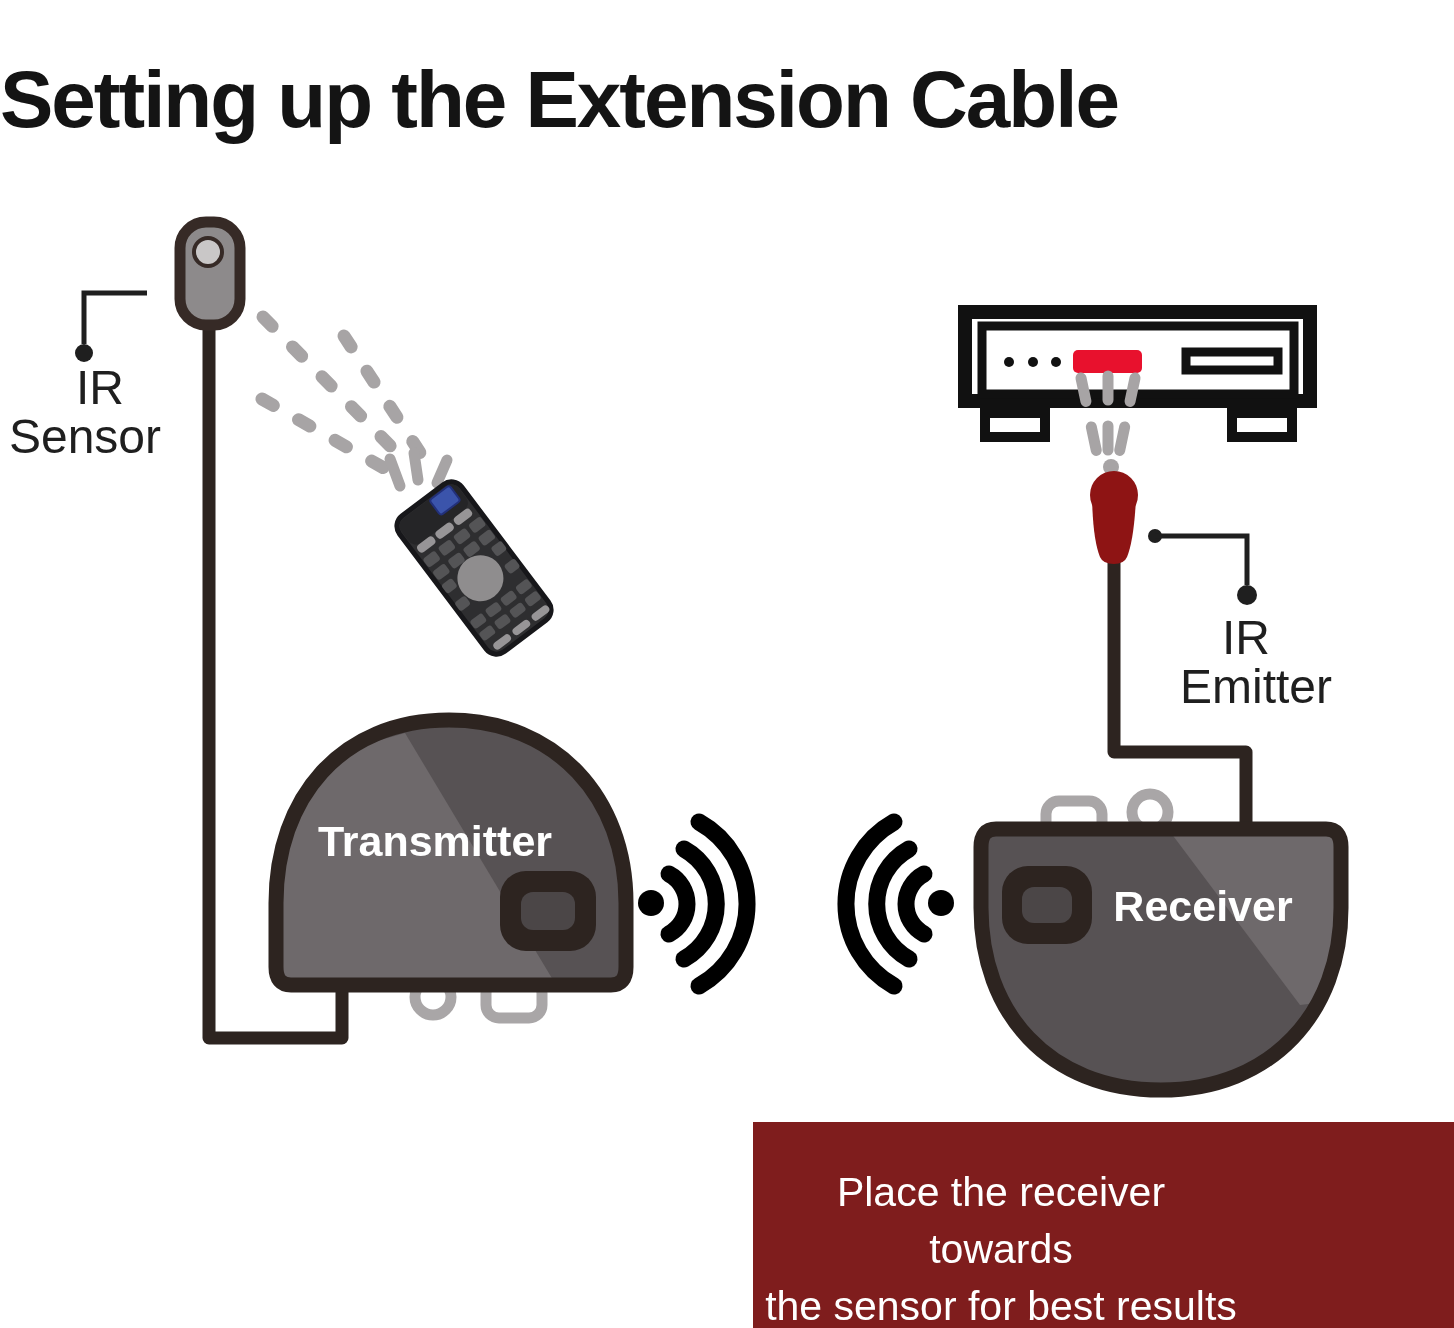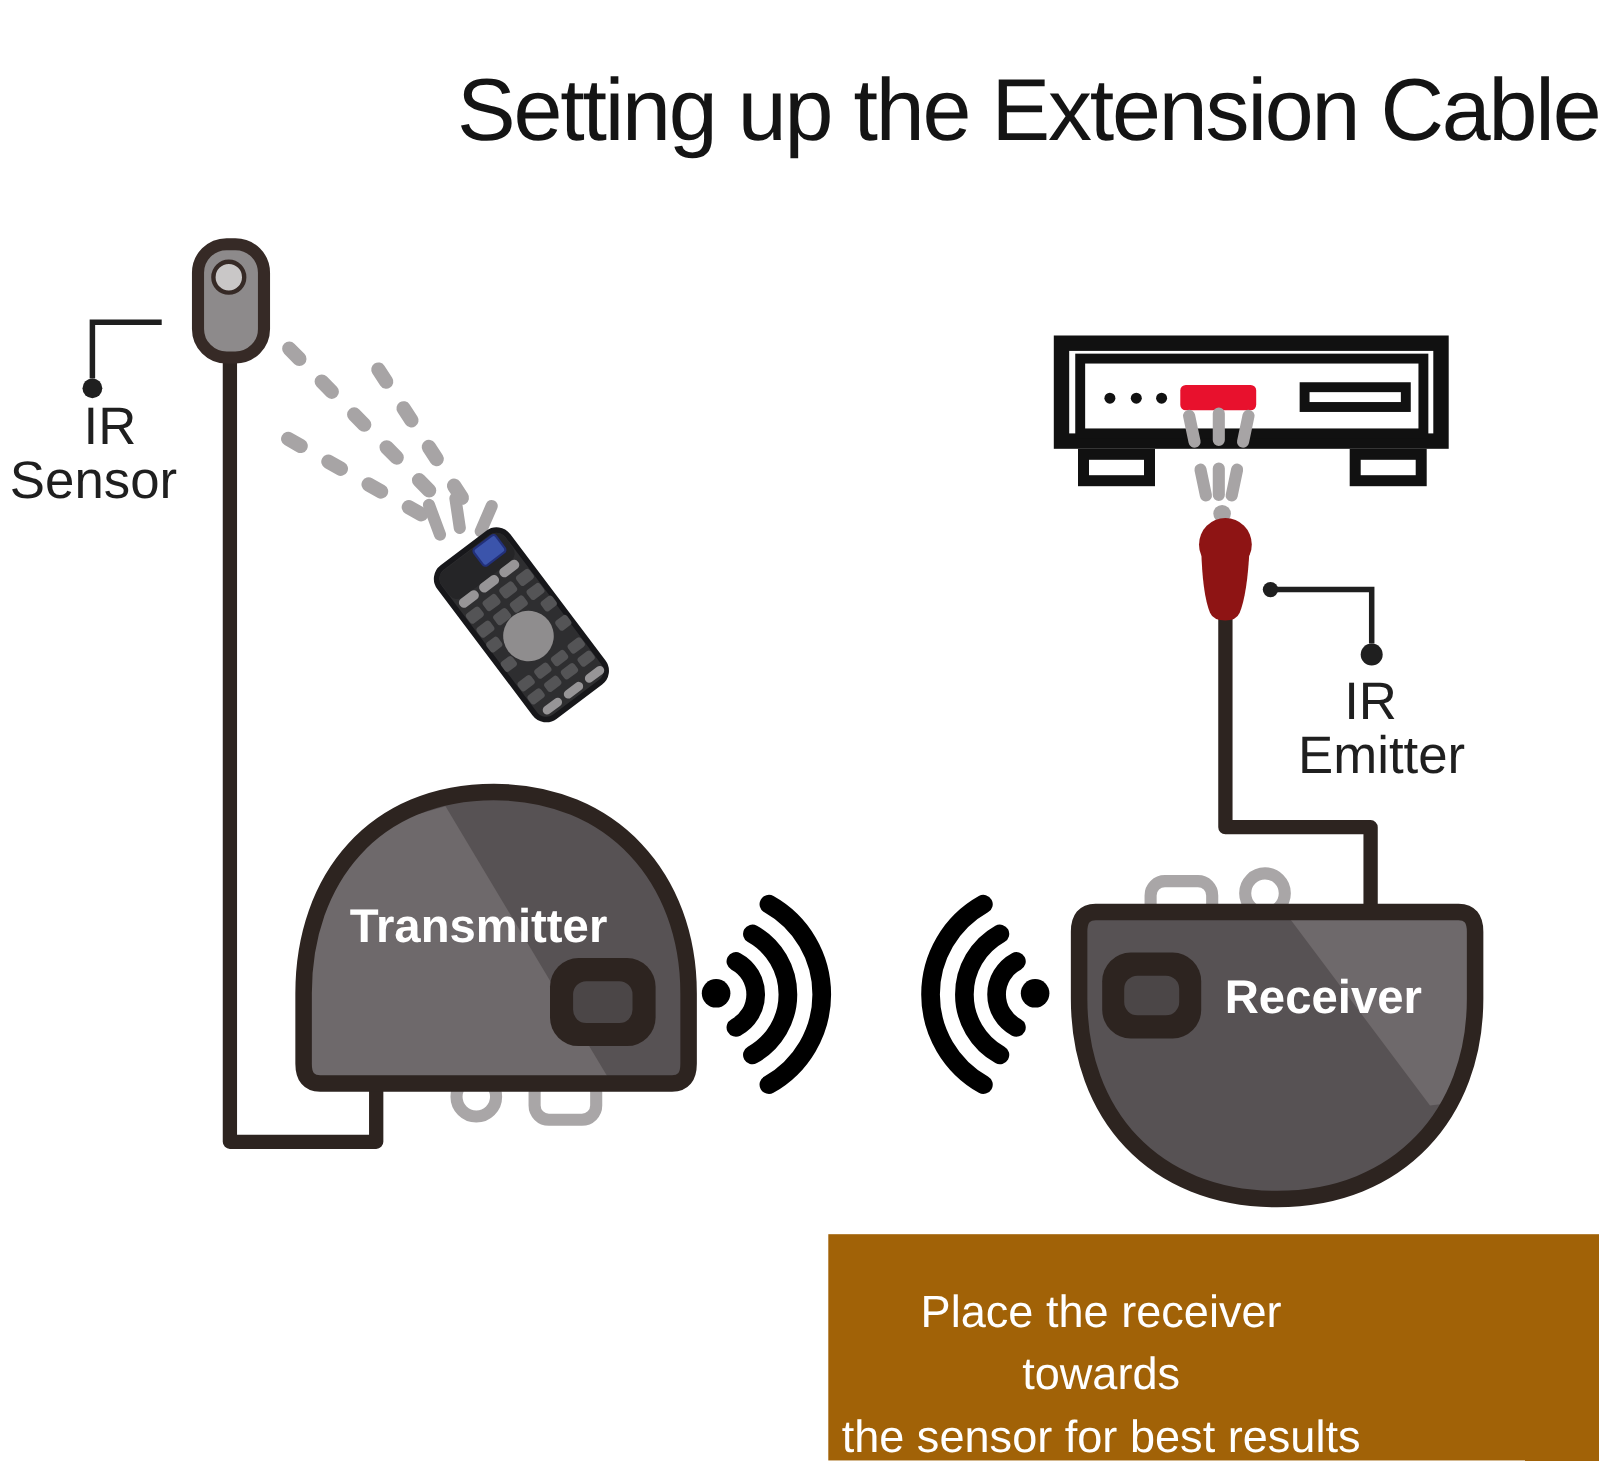--- a/index.html
+++ b/index.html
@@ -1,22 +1,22 @@
 <!DOCTYPE html>
 <html><head>
 <meta charset="utf-8">
 <style>
   html,body{margin:0;padding:0;background:#ffffff;}
   .page{position:relative;width:1454px;height:1328px;background:#ffffff;overflow:hidden;
         font-family:"Liberation Sans", sans-serif;}
-  .title{position:absolute;top:0;left:0;width:100%;text-align:right;
-         font-size:80px;font-weight:normal;letter-spacing:-2px;color:#141414;
+  .title{position:absolute;top:0;left:0;width:100%;text-align:left;
+         font-size:80px;font-weight:bold;letter-spacing:-2px;color:#141414;
          font-family:"Liberation Sans", sans-serif;}
   .diagram-svg{position:absolute;left:0;top:0;}
-  .note-box{position:absolute;left:753px;top:1122px;right:0;bottom:0;background:#a16207;}
+  .note-box{position:absolute;left:753px;top:1122px;right:0;bottom:0;background:#7f1d1d;}
   .note-text{width:480px;margin:42px 0 0 8px;text-align:center;color:#ffffff;
              font-size:41px;line-height:57px;}
   text{font-family:"Liberation Sans", sans-serif;}
   .device-label{font-size:43px;font-weight:bold;fill:#ffffff;}
   .callout-label{font-size:48px;fill:#1f1f1f;}
 </style>
 </head>
 <body>
 
 <div class="page">

